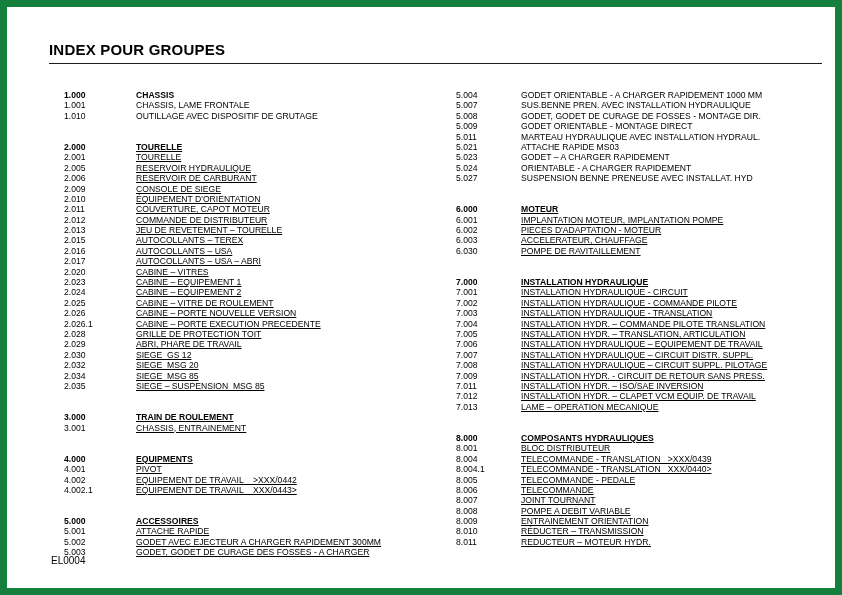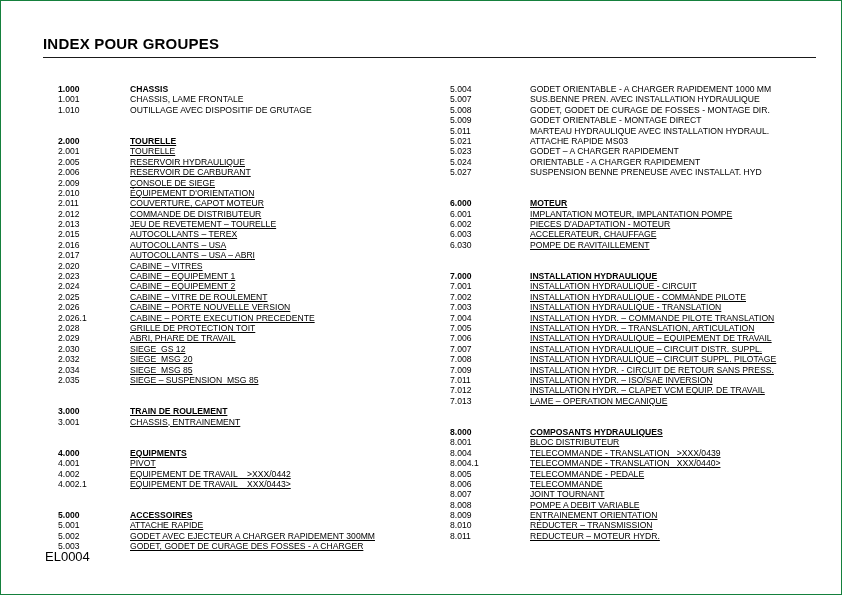--- a/index.html
+++ b/index.html
@@ -4,21 +4,21 @@
 <style>
   html, body { margin: 0; padding: 0; background: #ffffff; }
   .page {
     position: relative;
     width: 842px;
     height: 595px;
     background: #ffffff;
     color: #000000;
     font-family: "Liberation Sans", "DejaVu Sans", sans-serif;
     overflow: hidden;
-    border: 1px solid #15803d;
+    border: 7px solid #15803d;
     box-sizing: border-box;
   }
   .title {
     position: absolute;
     left: 42px;
     top: 34px;
     margin: 0;
     font-size: 15px;
     font-weight: 700;
     letter-spacing: 0.2px;
@@ -35,29 +35,29 @@
   .col {
     position: absolute;
     top: 83px;
     font-size: 8.6px;
     line-height: 10.4px;
     white-space: pre;
   }
   .col-left  { left: 57px; }
   .col-right { left: 449px; }
   .col-left  .num { display: inline-block; width: 72px; }
-  .col-right .num { display: inline-block; width: 80px; }
+  .col-right .num { display: inline-block; width: 65px; }
   .section + .section { margin-top: 20.8px; text-decoration: underline; }
   .row { height: 10.4px; }
   .row.bold { font-weight: 700; }
   .footer-code {
     position: absolute;
     left: 44px;
     top: 548px;
-    font-size: 13px;
+    font-size: 10px;
     color: #000000;
   }
 </style>
 </head>
 <body>
 
 <div class="page">
   <h1 class="title">INDEX POUR GROUPES</h1>
   <div class="rule"></div>
   <div class="col col-left"><div class="section"><div class="row bold"><span class="num">1.000</span><span class="label">CHASSIS</span></div><div class="row"><span class="num">1.001</span><span class="label">CHASSIS, LAME FRONTALE</span></div><div class="row"><span class="num">1.010</span><span class="label">OUTILLAGE AVEC DISPOSITIF DE GRUTAGE</span></div></div><div class="section"><div class="row bold"><span class="num">2.000</span><span class="label">TOURELLE</span></div><div class="row"><span class="num">2.001</span><span class="label">TOURELLE</span></div><div class="row"><span class="num">2.005</span><span class="label">RESERVOIR HYDRAULIQUE</span></div><div class="row"><span class="num">2.006</span><span class="label">RESERVOIR DE CARBURANT</span></div><div class="row"><span class="num">2.009</span><span class="label">CONSOLE DE SIEGE</span></div><div class="row"><span class="num">2.010</span><span class="label">ÉQUIPEMENT D'ORIENTATION</span></div><div class="row"><span class="num">2.011</span><span class="label">COUVERTURE, CAPOT MOTEUR</span></div><div class="row"><span class="num">2.012</span><span class="label">COMMANDE DE DISTRIBUTEUR</span></div><div class="row"><span class="num">2.013</span><span class="label">JEU DE REVETEMENT – TOURELLE</span></div><div class="row"><span class="num">2.015</span><span class="label">AUTOCOLLANTS – TEREX</span></div><div class="row"><span class="num">2.016</span><span class="label">AUTOCOLLANTS – USA</span></div><div class="row"><span class="num">2.017</span><span class="label">AUTOCOLLANTS – USA – ABRI</span></div><div class="row"><span class="num">2.020</span><span class="label">CABINE – VITRES</span></div><div class="row"><span class="num">2.023</span><span class="label">CABINE – EQUIPEMENT 1</span></div><div class="row"><span class="num">2.024</span><span class="label">CABINE – EQUIPEMENT 2</span></div><div class="row"><span class="num">2.025</span><span class="label">CABINE – VITRE DE ROULEMENT</span></div><div class="row"><span class="num">2.026</span><span class="label">CABINE – PORTE NOUVELLE VERSION</span></div><div class="row"><span class="num">2.026.1</span><span class="label">CABINE – PORTE EXECUTION PRECEDENTE</span></div><div class="row"><span class="num">2.028</span><span class="label">GRILLE DE PROTECTION TOIT</span></div><div class="row"><span class="num">2.029</span><span class="label">ABRI, PHARE DE TRAVAIL</span></div><div class="row"><span class="num">2.030</span><span class="label">SIEGE  GS 12</span></div><div class="row"><span class="num">2.032</span><span class="label">SIEGE  MSG 20</span></div><div class="row"><span class="num">2.034</span><span class="label">SIEGE  MSG 85</span></div><div class="row"><span class="num">2.035</span><span class="label">SIEGE – SUSPENSION  MSG 85</span></div></div><div class="section"><div class="row bold"><span class="num">3.000</span><span class="label">TRAIN DE ROULEMENT</span></div><div class="row"><span class="num">3.001</span><span class="label">CHASSIS, ENTRAINEMENT</span></div></div><div class="section"><div class="row bold"><span class="num">4.000</span><span class="label">EQUIPMENTS</span></div><div class="row"><span class="num">4.001</span><span class="label">PIVOT</span></div><div class="row"><span class="num">4.002</span><span class="label">EQUIPEMENT DE TRAVAIL    &gt;XXX/0442</span></div><div class="row"><span class="num">4.002.1</span><span class="label">EQUIPEMENT DE TRAVAIL    XXX/0443&gt;</span></div></div><div class="section"><div class="row bold"><span class="num">5.000</span><span class="label">ACCESSOIRES</span></div><div class="row"><span class="num">5.001</span><span class="label">ATTACHE RAPIDE</span></div><div class="row"><span class="num">5.002</span><span class="label">GODET AVEC EJECTEUR A CHARGER RAPIDEMENT 300MM</span></div><div class="row"><span class="num">5.003</span><span class="label">GODET, GODET DE CURAGE DES FOSSES - A CHARGER</span></div></div></div>

